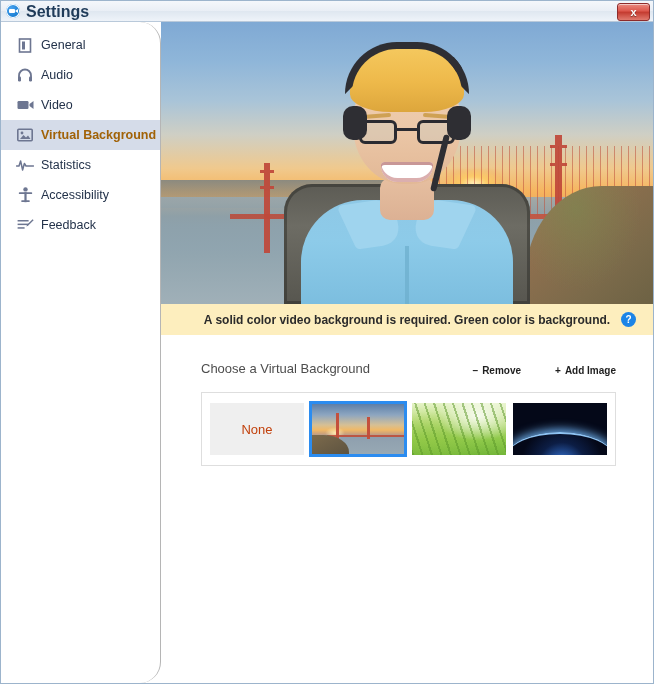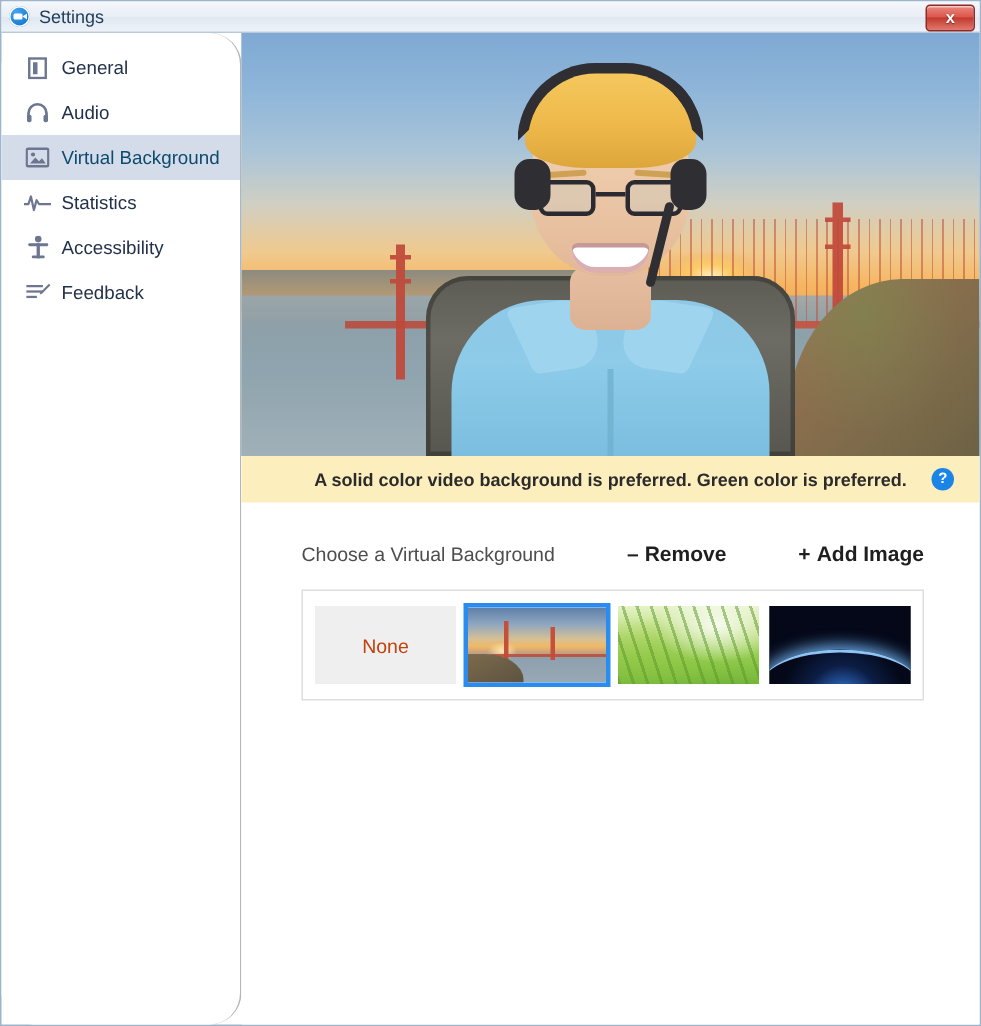--- a/index.html
+++ b/index.html
@@ -58,25 +58,26 @@
   #app-icon .cam:after {
     content: "";
     position: absolute;
     left: 6px; top: 0px;
     width: 0; height: 0;
     border-top: 2px solid transparent;
     border-bottom: 2px solid transparent;
     border-right: 3px solid #ffffff;
   }
   #title-text {
-    font-size: 12px;
+    font-size: 16px;
     color: #1f3b59;
     margin-left: 6px;
     line-height: 21px;
     white-space: nowrap;
+    font-weight: bold;
   }
   #close-button {
     position: absolute;
     right: 3px; top: 2px;
     width: 31px; height: 16px;
     border-radius: 3px;
     border: 1px solid #8d2b2b;
     background: linear-gradient(to bottom, #ea8a80 0%, #dc564b 45%, #c3392e 50%, #e07a6e 100%);
     box-shadow: inset 0 1px 0 rgba(255,255,255,0.55);
     display: flex;
@@ -130,22 +131,22 @@
     justify-content: center;
     color: #6d7691;
     margin-right: 6px;
   }
   .side-label {
     font-size: 12.5px;
     color: #23324a;
     white-space: nowrap;
   }
   .side-item.active .side-label {
-    font-weight: normal;
-    color: #0c4a6e;
+    font-weight: bold;
+    color: #a16207;
   }
 
   
   #content {
     flex: 1 1 auto;
     display: flex;
     flex-direction: column;
     min-width: 0;
     background: #ffffff;
   }
@@ -456,26 +457,26 @@
     align-items: flex-end;
     width: 415px;
     margin-bottom: 16px;
   }
   #chooser-title {
     font-size: 13px;
     color: #4d4d4d;
     flex: 1 1 auto;
   }
   .action-btn {
-    font-size: 14px;
+    font-size: 10px;
     font-weight: bold;
     color: #1f1f1f;
     cursor: pointer;
     white-space: nowrap;
-    margin-left: 48px;
+    margin-left: 34px;
   }
   .action-btn .sign {
     display: inline-block;
     margin-right: 4px;
     font-weight: bold;
   }
 
   #gallery {
     width: 415px;
     border: 1px solid #dedede;
@@ -604,20 +605,29 @@
         <span class="side-ico">
           <svg width="16" height="14" viewBox="0 0 16 14">
               <path d="M2 11 V7.5 a6 6 0 0 1 12 0 V11" fill="none" stroke="#6d7691" stroke-width="1.8"></path>
               <rect x="1" y="8.5" width="3" height="5" rx="1.2" fill="#6d7691"></rect>
               <rect x="12" y="8.5" width="3" height="5" rx="1.2" fill="#6d7691"></rect>
             </svg>
         </span>
         <span class="side-label">Audio</span>
       </div>
 
+      <div class="side-item">
+        <span class="side-ico">
+          <svg width="17" height="12" viewBox="0 0 17 12">
+              <rect x="0.5" y="2" width="11" height="8" rx="1.2" fill="#6d7691"></rect>
+              <path d="M12.5 5 L16.5 2 V10 L12.5 7 Z" fill="#6d7691"></path>
+            </svg>
+        </span>
+        <span class="side-label">Video</span>
+      </div>
 
       <div class="side-item active">
         <span class="side-ico">
           <svg width="16" height="14" viewBox="0 0 16 14">
               <rect x="0.8" y="1.2" width="14.4" height="11.6" rx="1" fill="none" stroke="#6d7691" stroke-width="1.6"></rect>
               <circle cx="5" cy="5" r="1.4" fill="#6d7691"></circle>
               <path d="M3 11 L6.5 7 L9 9.5 L11 7.5 L13.5 11 Z" fill="#6d7691"></path>
             </svg>
         </span>
         <span class="side-label">Virtual Background</span>
@@ -689,21 +699,21 @@
             <div class="lens r"></div>
         </div>
         <div id="vp-smile"></div>
         <div id="vp-headset-band"></div>
         <div class="vp-earcup l"></div>
         <div class="vp-earcup r"></div>
         <div id="vp-boom"></div>
       </div>
 
       <div id="notice">
-        <div id="notice-text">A solid color video background is preferred. Green color is preferred.</div>
+        <div id="notice-text">A solid color video background is required. Green color is background.</div>
         <div id="notice-help">?</div>
       </div>
 
       <div id="main">
 
         <div id="chooser-row">
           <div id="chooser-title">Choose a Virtual Background</div>
           <div class="action-btn">
             <span class="sign">–</span><span>Remove</span>
           </div>

